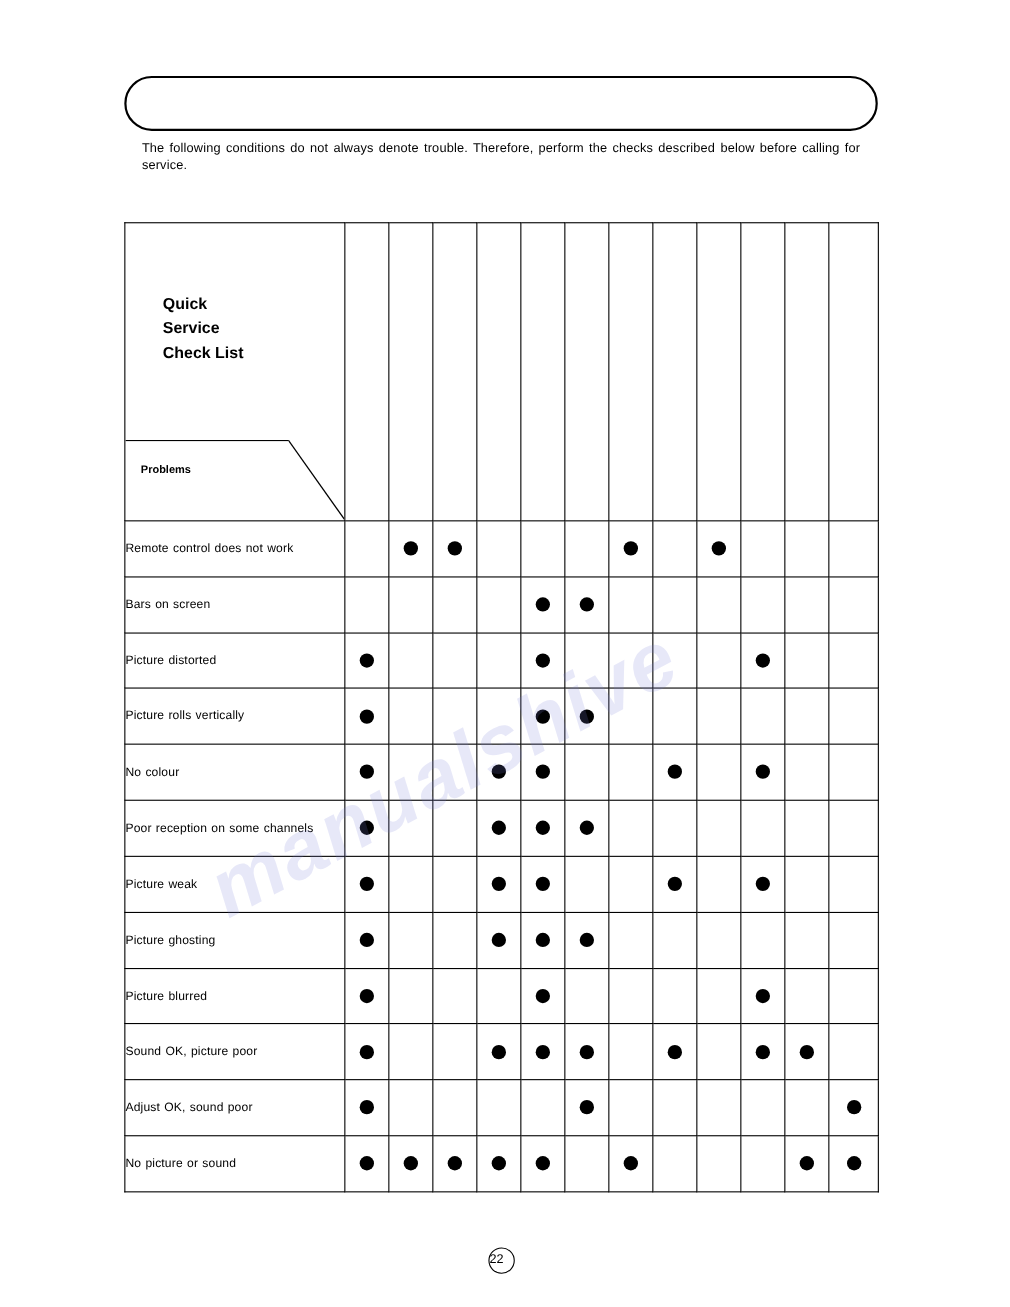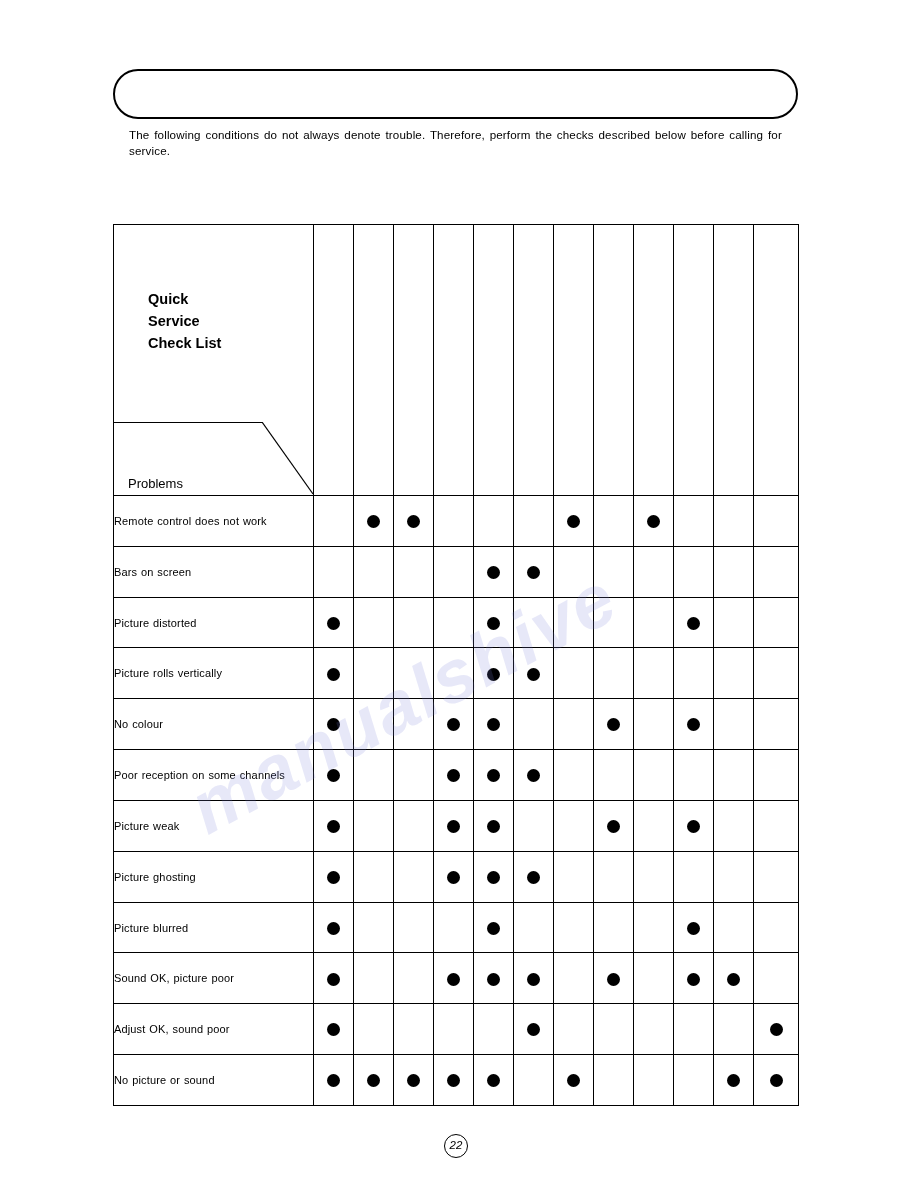--- a/index.html
+++ b/index.html
@@ -52,21 +52,21 @@
     line-height: 15.5px;
     letter-spacing: 0.15px;
     word-spacing: 1.4px;
   }
   .intro p { margin: 0; }
 
   
   .tbl-wrap {
     position: absolute;
     left: 113px;
-    top: 224px;
+    top: 202px;
     width: 685px;
     height: 882px;
   }
   table.tshoot {
     border-collapse: collapse;
     width: 685px;
     height: 882px;
     table-layout: fixed;
   }
   table.tshoot td {
@@ -88,23 +88,22 @@
     left: 34px;
     top: 63px;
     font-size: 14.5px;
     font-weight: bold;
     line-height: 22px;
   }
   .problems-lbl {
     position: absolute;
     left: 14px;
     top: 219px;
-    font-size: 13px;
-    font-weight: normal;
-    margin-top: 32px;
+    font-size: 10px;
+    font-weight: bold;
   }
   
   .corner-div {
     position: absolute;
     left: 0;
     top: 197px;
     width: 148px;
     height: 0;
     border-top: 1px solid #000;
   }
@@ -172,22 +171,20 @@
     position: absolute;
     left: 444px;
     top: 1134px;
     width: 24px;
     height: 24px;
     border: 1.4px solid #000;
     border-radius: 50%;
     box-sizing: border-box;
     font-size: 11.5px;
     line-height: 21px;
-    text-align: center;
-    font-style: italic;
   }
 
   
   .wm {
     position: absolute;
     color: rgba(120,125,215,0.18);
     font-size: 74px;
     font-style: italic;
     font-weight: bold;
     letter-spacing: 2px;

